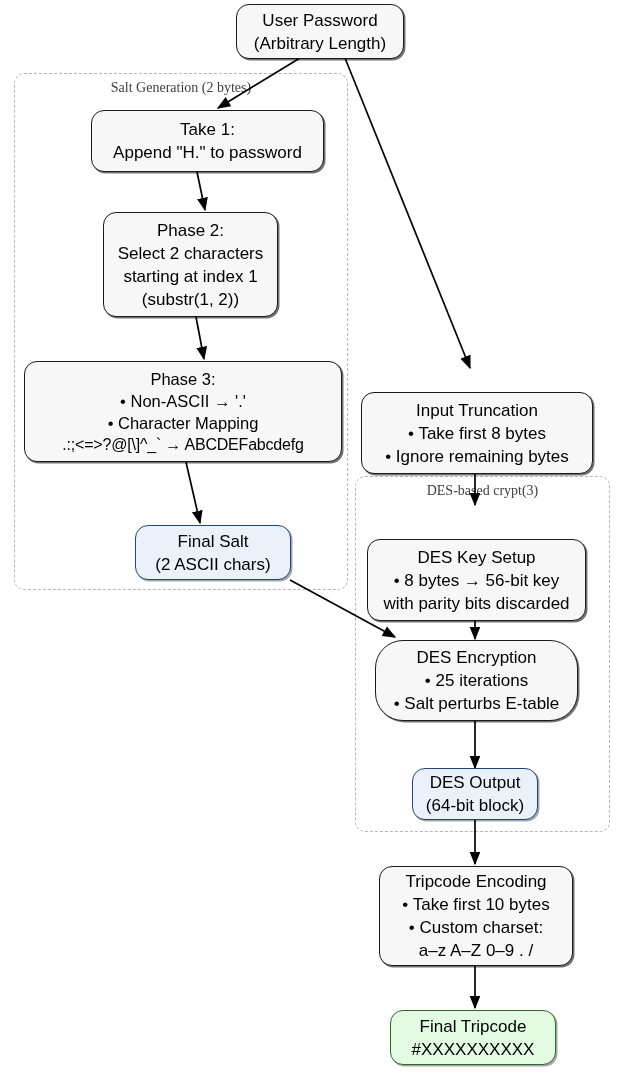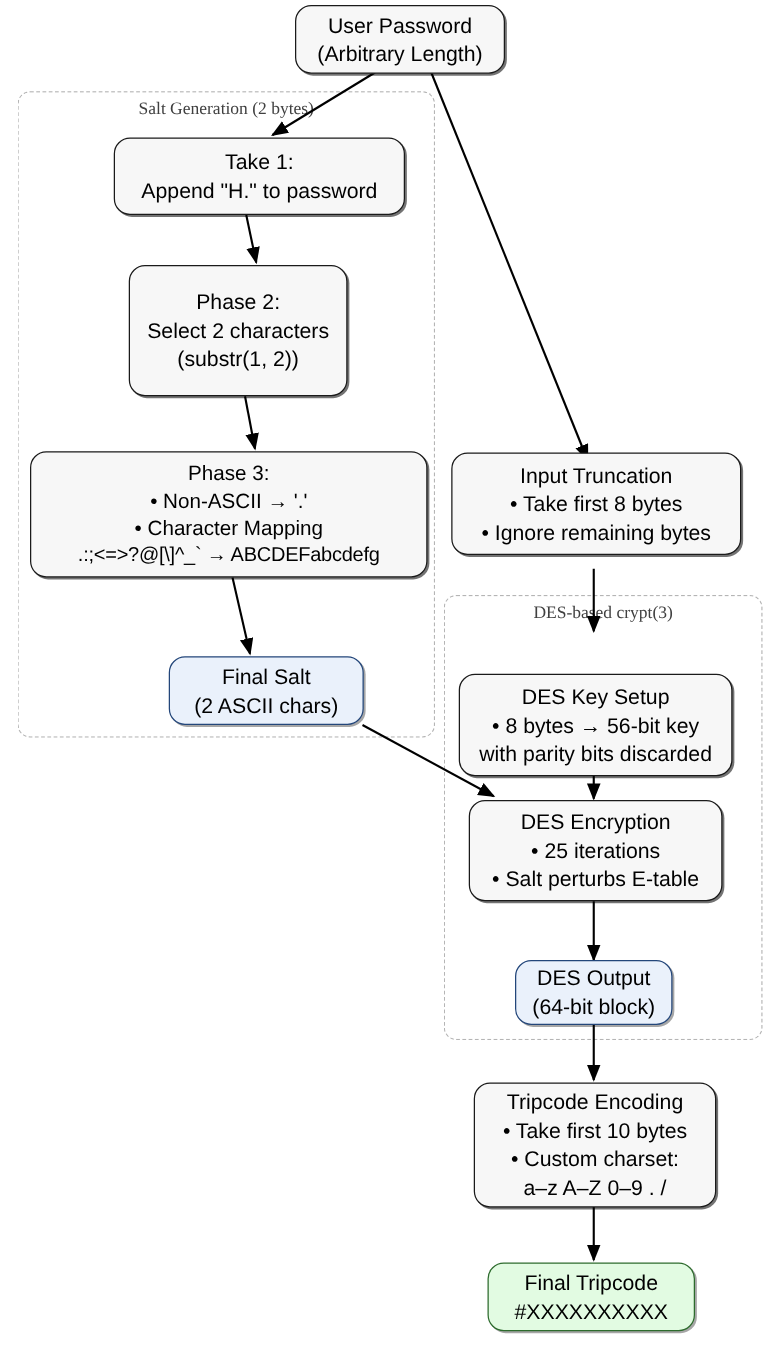--- a/index.html
+++ b/index.html
@@ -118,48 +118,49 @@
   </div>
 
   <div class="node" style="left:91px; top:110px; width:233px; height:62px;">
     <span class="ln">Take 1:</span>
     <span class="ln">Append "H." to password</span>
   </div>
 
   <div class="node" style="left:103px; top:212px; width:175px; height:105px;">
     <span class="ln">Phase 2:</span>
     <span class="ln">Select 2 characters</span>
+    <span class="ln">starting at index 1</span>
     <span class="ln">(substr(1, 2))</span>
   </div>
 
   <div class="node small" style="left:24px; top:361px; width:318px; height:101px;">
     <span class="ln">Phase 3:</span>
     <span class="ln">• Non-ASCII → '.'</span>
     <span class="ln">• Character Mapping</span>
     <span class="ln mapline">.:;&lt;=&gt;?@[\]^_` → ABCDEFabcdefg</span>
   </div>
 
   <div class="node blue" style="left:135px; top:525px; width:156px; height:55px;">
     <span class="ln">Final Salt</span>
     <span class="ln">(2 ASCII chars)</span>
   </div>
 
-  <div class="node" style="left:361px; top:362px; width:232px; height:82px;">
+  <div class="node" style="left:361px; top:392px; width:232px; height:82px;">
     <span class="ln">Input Truncation</span>
     <span class="ln">• Take first 8 bytes</span>
     <span class="ln">• Ignore remaining bytes</span>
   </div>
 
   <div class="node" style="left:367px; top:511px; width:219px; height:82px;margin-top:28px;">
     <span class="ln">DES Key Setup</span>
     <span class="ln">• 8 bytes → 56-bit key</span>
     <span class="ln">with parity bits discarded</span>
   </div>
 
-  <div class="node" style="left:375px; top:640px; width:203px; height:81px;">
+  <div class="node" style="left:375px; top:640px; width:203px; height:81px;border-radius:28px;">
     <span class="ln">DES Encryption</span>
     <span class="ln">• 25 iterations</span>
     <span class="ln">• Salt perturbs E-table</span>
   </div>
 
   <div class="node blue" style="left:412px; top:768px; width:126px; height:52px;">
     <span class="ln">DES Output</span>
     <span class="ln">(64-bit block)</span>
   </div>
 

